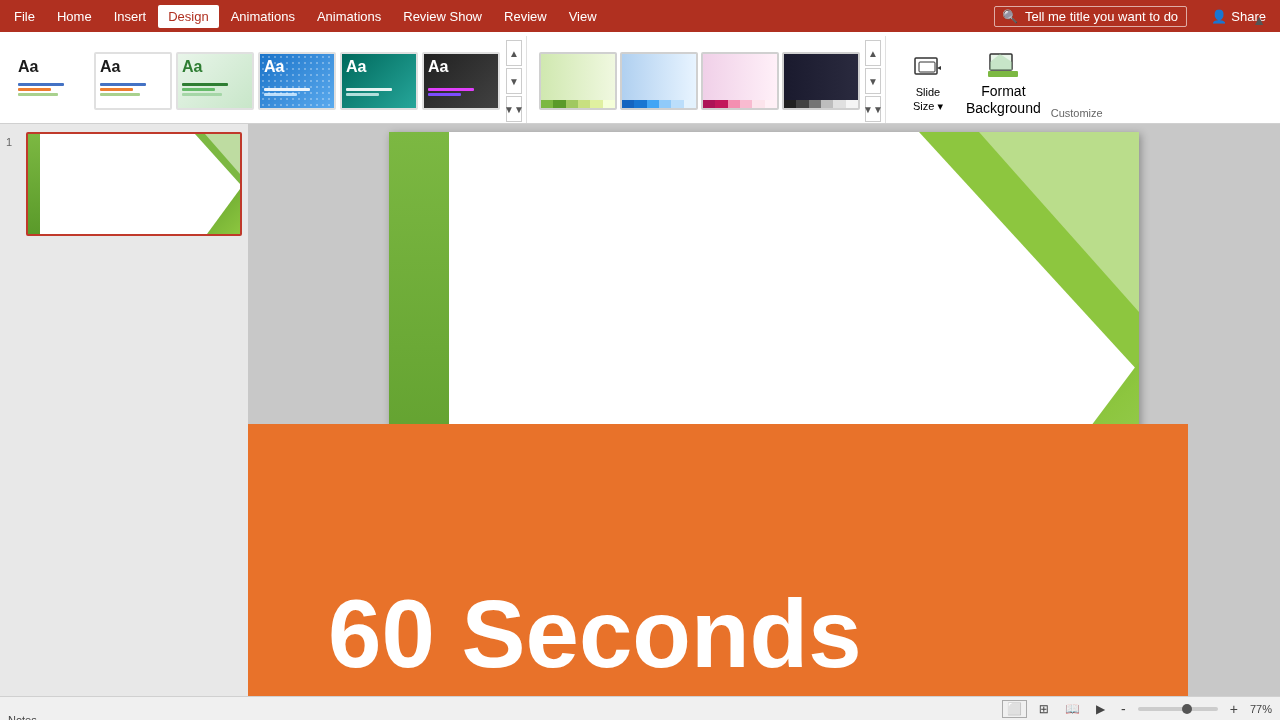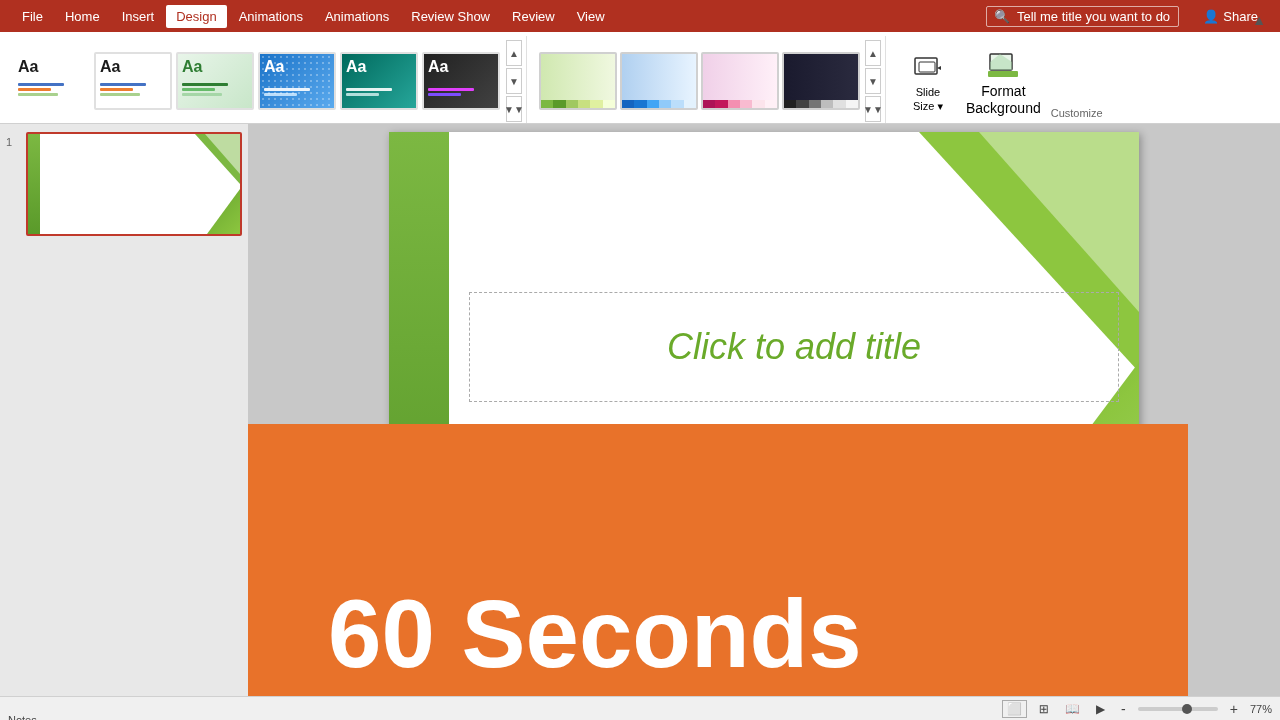--- a/index.html
+++ b/index.html
@@ -4,21 +4,21 @@
   <style>
     * { box-sizing: border-box; margin: 0; padding: 0; }
     body { font-family: 'Segoe UI', Arial, sans-serif; background: #f0f0f0; width: 1280px; height: 720px; overflow: hidden; user-select: none; }
 
     
     .menu-bar {
       background: #b03020;
       height: 32px;
       display: flex;
       align-items: center;
-      padding: 0 12px;
+      padding: 0 4px;
       gap: 2px;
     }
     .menu-item {
       color: white;
       font-size: 13px;
       padding: 4px 10px;
       border-radius: 2px;
       cursor: pointer;
     }
     .menu-item.active { background: white; color: #b03020; }
@@ -561,23 +561,20 @@
     <div class="slide-canvas">
 
       <div class="slide-bg-left"></div>
 
       <div class="green-tri-1"></div>
       <div class="green-tri-2"></div>
 
       <div class="green-poly-bottom"></div>
       <div class="green-poly-bottom2"></div>
 
-      <div class="title-box">
-        <span class="title-placeholder">Click to add title</span>
-      </div>
 
       <div class="subtitle-box">
         <span class="subtitle-placeholder">subtitle</span>
       </div>
     </div>
 
     <div class="orange-overlay">
       <span class="orange-text">60 Seconds</span>
     </div>
   </div>

